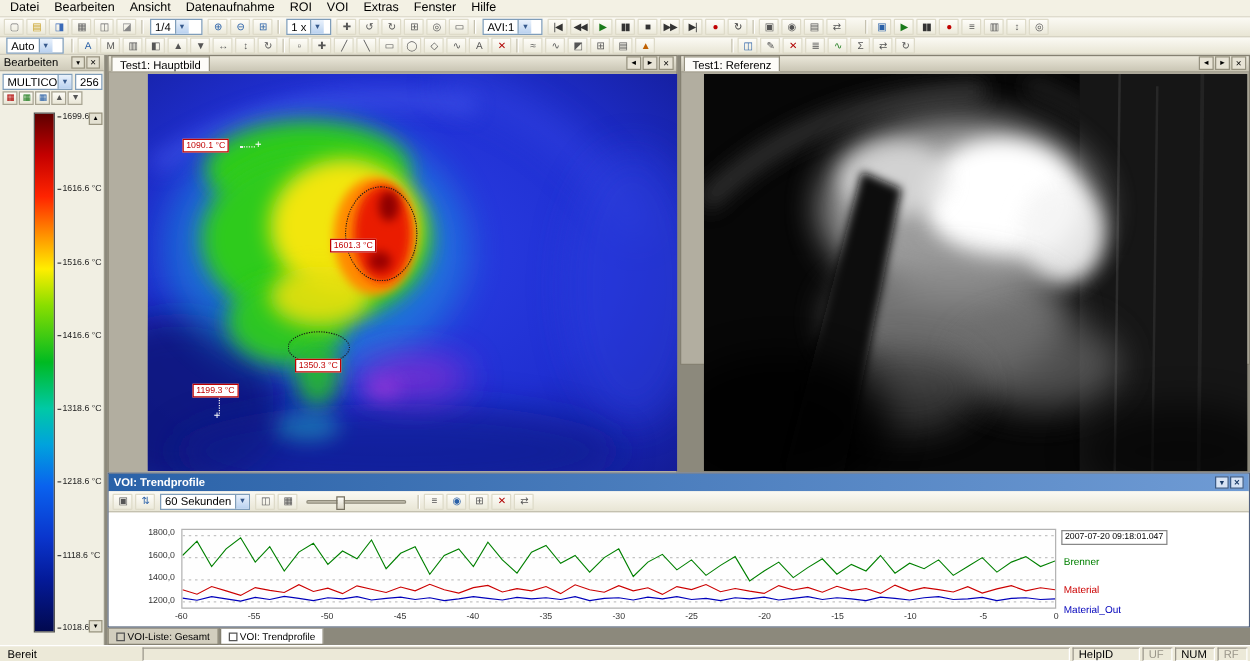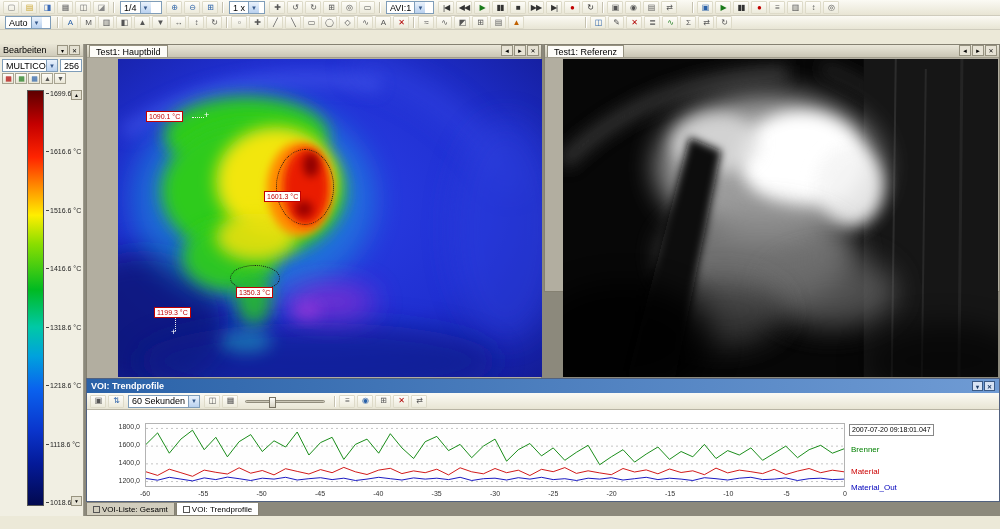--- a/index.html
+++ b/index.html
@@ -90,20 +90,32 @@
   #statusbar{position:absolute;left:0;bottom:0;width:100%;height:13px;background:#ece9d8;border-top:1px solid #fff;display:flex;align-items:center;font-size:9px;padding:0 2px;gap:2px}
   .sb-cell{border:1px solid;border-color:#9a968a #fff #fff #9a968a;height:11px;display:flex;align-items:center;padding:0 4px;white-space:nowrap}
   #sb-spacer{flex:1;height:11px;border:1px solid;border-color:#9a968a #fff #fff #9a968a}
   .sb-dim{color:#9a968a}
 </style>
 </head>
 <body>
 
 <div id="screen">
 
+  <div class="menubar">
+
+  <span class="menu-item">Datei</span>
+      <span class="menu-item">Bearbeiten</span>
+      <span class="menu-item">Ansicht</span>
+      <span class="menu-item">Datenaufnahme</span>
+      <span class="menu-item">ROI</span>
+      <span class="menu-item">VOI</span>
+      <span class="menu-item">Extras</span>
+      <span class="menu-item">Fenster</span>
+      <span class="menu-item">Hilfe</span>
+    </div>
 
   <div class="toolbar" id="toolbar1">
     <div class="tseg">
 
     <div class="tbtn">
           <span class="glyph" style="color: rgb(119, 119, 119);">▢</span>
         </div>
         <div class="tbtn">
           <span class="glyph" style="color: rgb(201, 162, 39);">▤</span>
         </div>
@@ -656,14 +668,22 @@
           <span>VOI-Liste: Gesamt</span>
         </div>
 
         <div class="btab">
           <span class="btab-icon"></span>
           <span>VOI: Trendprofile</span>
         </div>
       </div>
   </div>
 
+  <div id="statusbar">
+    <span class="sb-cell" style="width:110px;border:none">Bereit</span>
+    <span id="sb-spacer"></span>
+    <span class="sb-cell" style="width:54px">HelpID</span>
+    <span class="sb-cell sb-dim" style="width:24px">UF</span>
+    <span class="sb-cell" style="width:32px">NUM</span>
+    <span class="sb-cell sb-dim" style="width:24px">RF</span>
+  </div>
 
 </div>
 
 </body></html>

